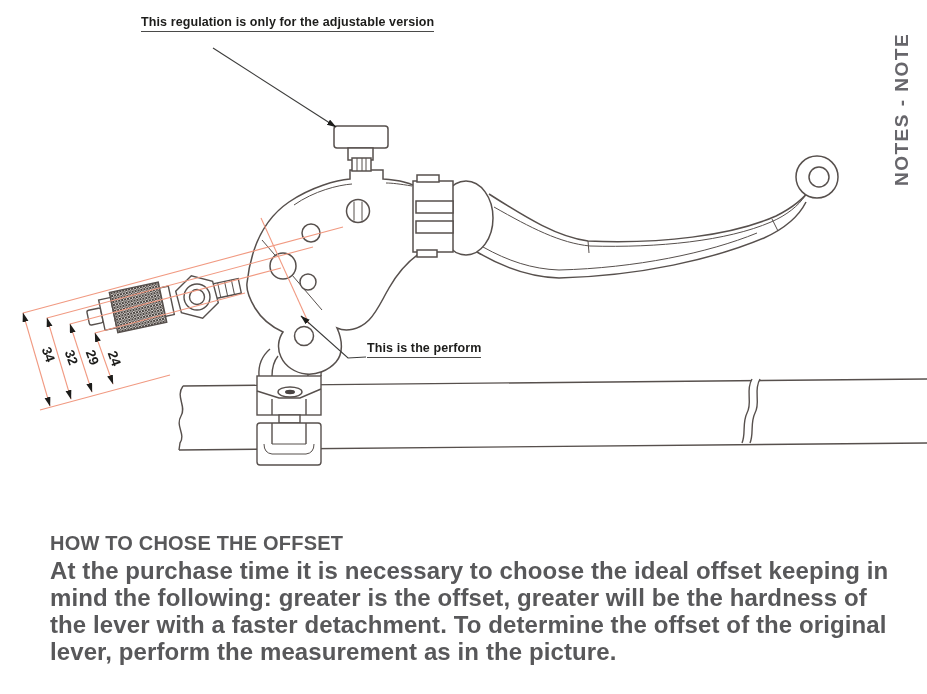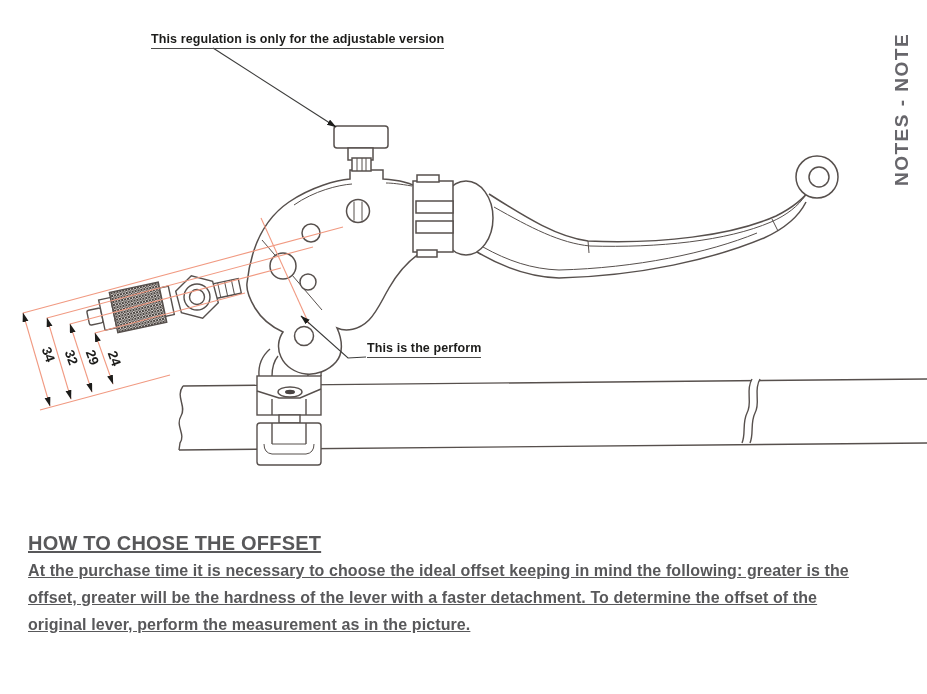--- a/index.html
+++ b/index.html
@@ -8,36 +8,36 @@
     font-family:"Liberation Sans", sans-serif;
   }
   .figure{position:absolute;left:0;top:0;width:927px;height:520px;}
   .figure svg{position:absolute;left:0;top:0;}
   .callout{
     position:absolute;
     font-size:12.5px;font-weight:bold;color:#1d1d1b;
     border-bottom:1.4px solid #4a4a49;padding-bottom:2px;white-space:nowrap;
     letter-spacing:0.1px;
   }
-  .callout.adjustable{left:141px;top:32px;margin-left:10px;}
+  .callout.adjustable{left:141px;top:15px;}
   .callout.offset{left:367px;top:341px;}
   .side-label{
     position:absolute;top:6px;right:14px;height:180px;
     writing-mode:vertical-rl;transform:rotate(180deg);
     font-size:19px;font-weight:bold;color:#67666b;letter-spacing:1.5px;
     white-space:nowrap;
   }
   .howto{
-    position:absolute;left:28px;top:530px;width:850px;color:#58585a;text-decoration:underline;
+    position:absolute;left:50px;top:530px;width:850px;color:#58585a;
   }
   .howto h1{
     margin:0;font-size:20px;line-height:27px;font-weight:bold;letter-spacing:0.2px;
   }
   .howto p{
-    margin:0;font-size:16px;line-height:27px;font-weight:bold;letter-spacing:0.1px;
+    margin:0;font-size:24px;line-height:27px;font-weight:bold;letter-spacing:0.1px;
   }
 </style>
 </head>
 <body>
 
 <div class="figure">
   <svg width="927" height="520" viewBox="0 0 927 520">
     <defs>
       <marker id="arrE" markerWidth="11" markerHeight="8" refX="9" refY="3" orient="auto" markerUnits="userSpaceOnUse">
         <path d="M0,0 L9.5,3 L0,6 Z" fill="#1d1d1b"></path>

